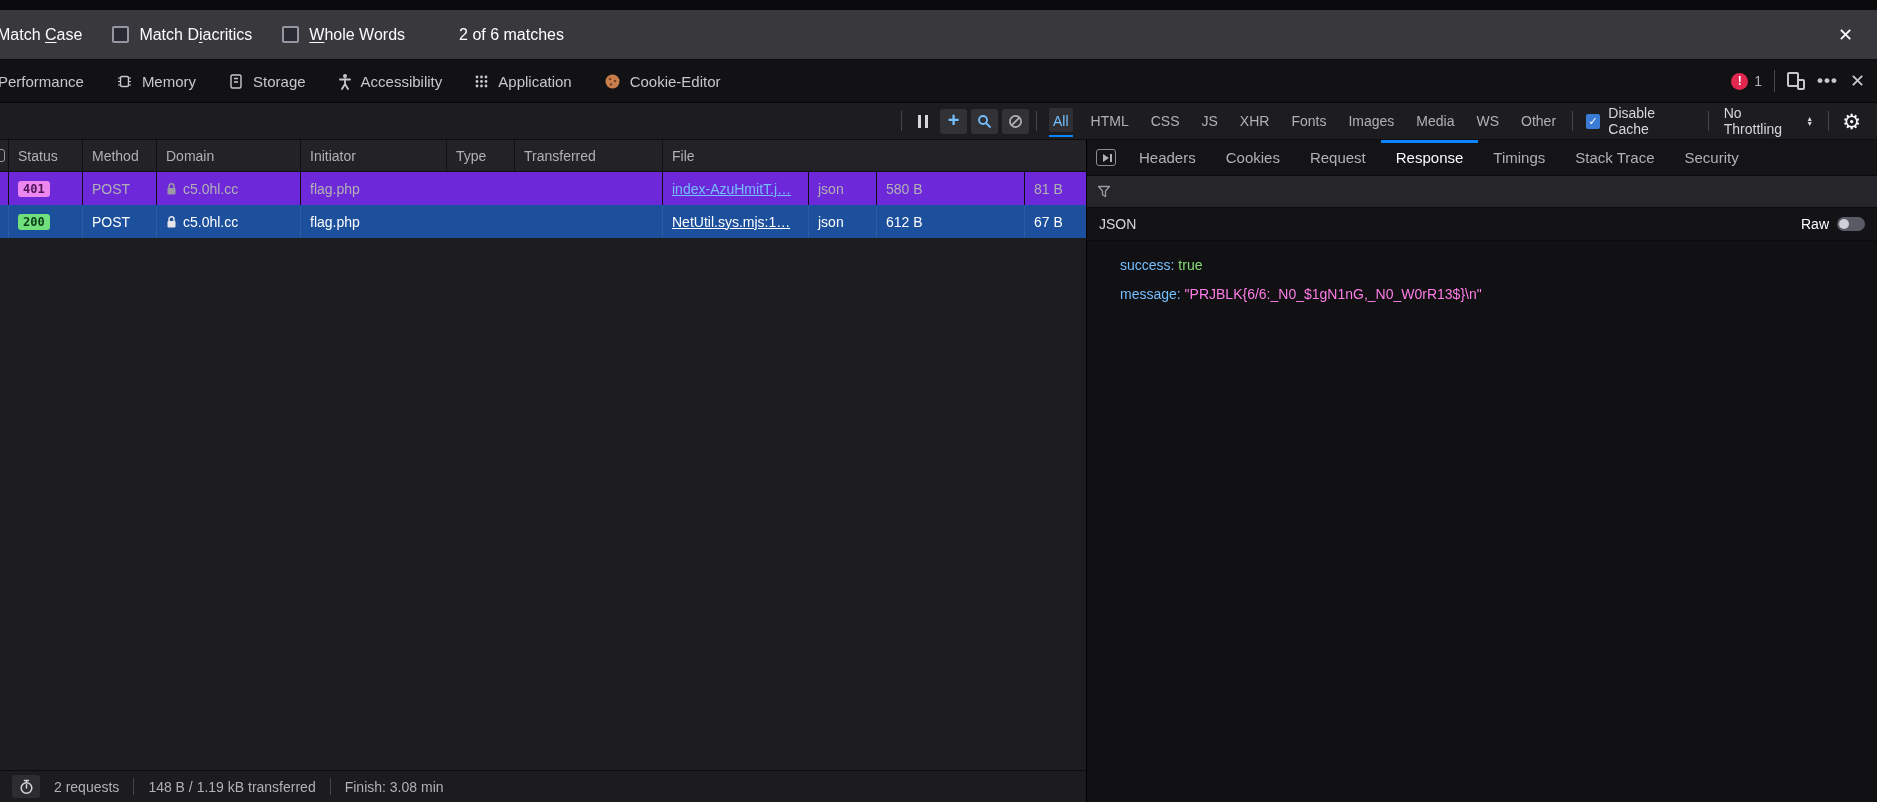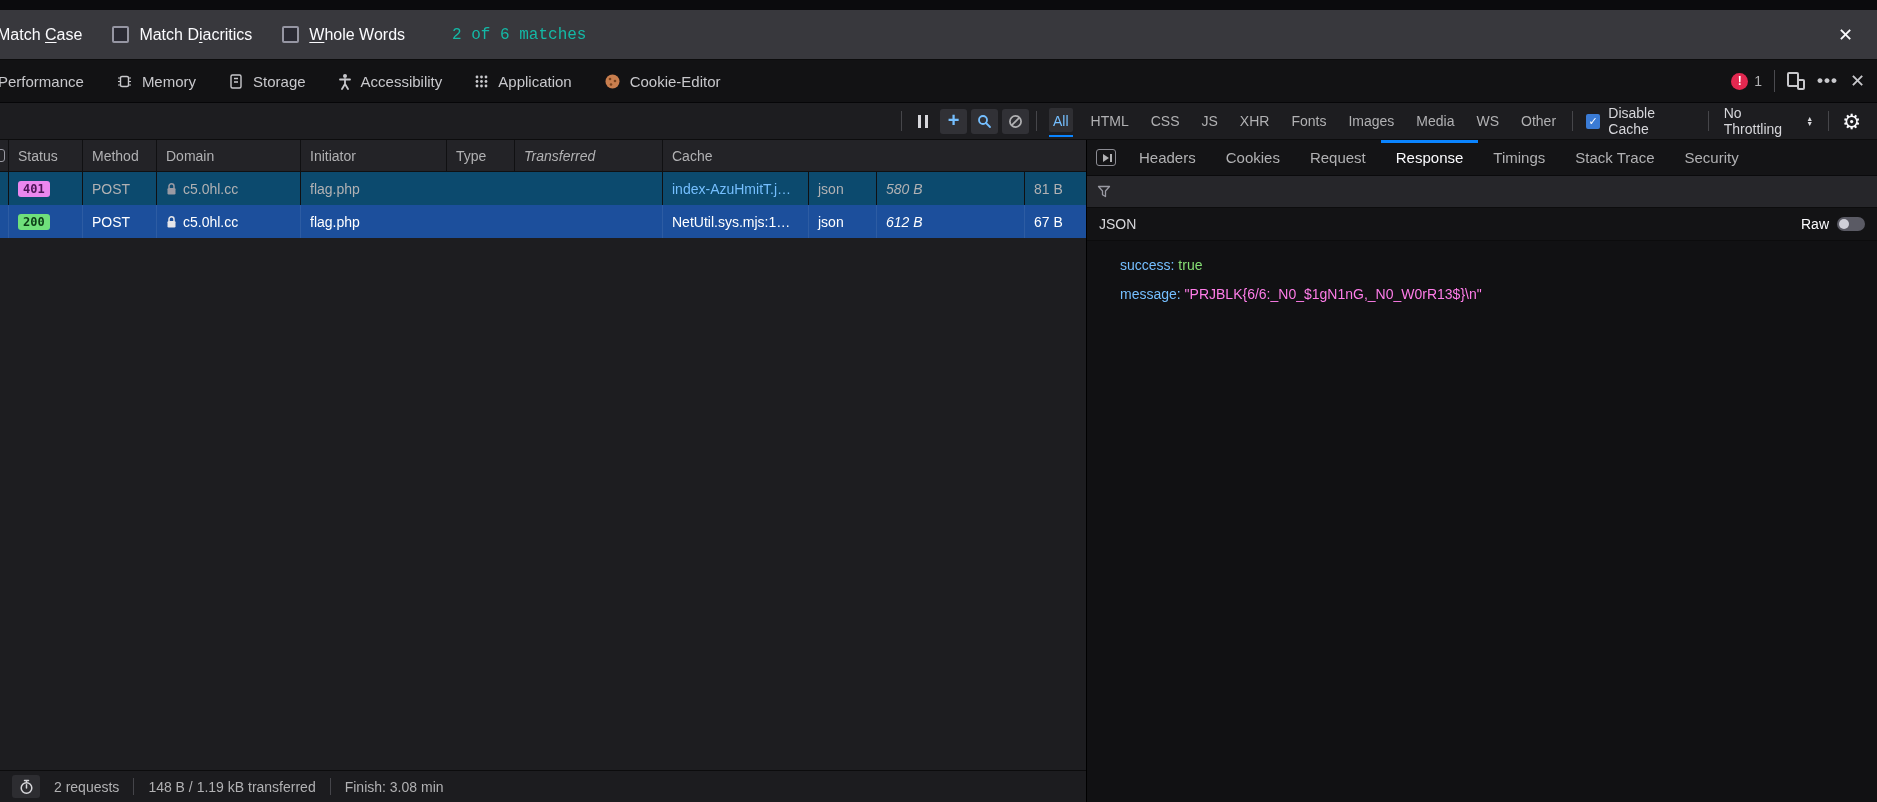--- a/index.html
+++ b/index.html
@@ -16,21 +16,21 @@
   .findbar {
     height:50px; background:#38383d; color:#fbfbfe; display:flex; align-items:center;
     flex:0 0 auto; font-size:16px; padding-right:16px; border-bottom:1px solid #0c0c0d;
   }
   .findbar .opt { display:flex; align-items:center; gap:10px; margin-right:30px; cursor:default; }
   .findbar .opt:first-child { margin-left:-3px; }
   .fb-checkbox {
     width:17px; height:17px; background:#2a2a33; border:2px solid #9696a3; border-radius:2px;
   }
   .accesskey { text-decoration:underline; text-underline-offset:2px; }
-  .fb-matches { margin-left:17px; color:#14b8a6;font-family:Liberation Mono, monospace; }
+  .fb-matches { margin-left:24px; color:#ffffff; }
   .fb-close { margin-left:auto; color:#fbfbfe; font-size:18px; cursor:default; padding:4px 8px; }
   
   .tabbar {
     height:43px; background:#121214; display:flex; align-items:center; flex:0 0 auto;
     font-size:15px; color:#c8c8cc; border-bottom:1px solid #060608;
   }
   .tabbar .tab { display:flex; align-items:center; gap:9px; padding:0 16px; height:100%; cursor:default; white-space:nowrap; }
   .tabbar .tab:first-child { padding-left:0; margin-left:-2px; }
   .tab .ticon { display:flex; align-items:center; }
   .tabbar-right { margin-left:auto; display:flex; align-items:center; gap:12px; padding-right:12px; }
@@ -75,41 +75,41 @@
   .throttle { display:flex; align-items:center; gap:7px; color:#d7d7db; padding:0 10px; }
   .updown { display:flex; flex-direction:column; font-size:7px; line-height:5px; color:#d7d7db; }
   .gear { color:#fbfbfe; font-size:21px; padding:0 8px; line-height:1; }
   
   .main { flex:1 1 auto; display:flex; min-height:0; }
   .left-panel { width:1087px; flex:0 0 auto; display:flex; flex-direction:column; border-right:1px solid #000; background:#1d1d20; }
   .right-panel { flex:1 1 auto; display:flex; flex-direction:column; background:#131315; min-width:0; }
   
   .thead { height:32px; background:#232327; display:flex; flex:0 0 auto; border-bottom:1px solid #101012; color:#b1b1b3; }
   .thead .th { display:flex; align-items:center; padding-left:9px; border-right:1px solid #101012; overflow:hidden; white-space:nowrap; }
-  .row { height:33px; display:flex; flex:0 0 auto; background:#0c4a6e; color:#b1b1b3; cursor:default; }
+  .row { height:33px; display:flex; flex:0 0 auto; background:#6d28d9; color:#b1b1b3; cursor:default; }
   .row .td { display:flex; align-items:center; padding-left:9px; border-right:1px solid #101012; overflow:hidden; white-space:nowrap; }
   .row.selected { background:var(--selected_row,#1c4f9c); color:#fff; }
   .row.selected .td { border-right-color:rgba(255,255,255,0.08); }
   .c-tiny { width:9px; flex:0 0 auto; padding-left:0 !important; position:relative; }
   .c-tiny .frag { position:absolute; left:-8px; top:9px; width:13px; height:13px; border:1px solid #9a9aa3; border-radius:3px; }
   .c-status { width:74px; flex:0 0 auto; }
   .c-method { width:74px; flex:0 0 auto; }
   .c-domain { width:144px; flex:0 0 auto; gap:6px; }
   .c-file { width:362px; flex:0 0 auto; }
   .c-init { width:146px; flex:0 0 auto; }
   .c-type { width:68px; flex:0 0 auto; }
-  .c-trans { width:148px; flex:0 0 auto;font-style:italic; }
+  .c-trans { width:148px; flex:0 0 auto; }
   .c-size { width:61px; flex:0 0 auto; border-right:none !important; }
   .badge {
     font-family:"DejaVu Sans Mono","Liberation Mono",monospace; font-size:12px;
     padding:1px 5px; border-radius:3px; font-weight:bold;
   }
   .badge-401 { background:var(--status_401_bg,#eb87ee); color:#4c1456; }
   .badge-200 { background:var(--status_200_bg,#6fe07b); color:#0c3d17; }
-  .init-link { color:#75bfff; }
+  .init-link { color:#75bfff; text-decoration:underline; }
   .row.selected .init-link { color:#fff; }
   .table-filler { flex:1 1 auto; background:#1d1d20; }
   
   .statusbar {
     height:32px; flex:0 0 auto; background:#1c1c1f; border-top:1px solid #0c0c0d;
     display:flex; align-items:center; color:#b1b1b3; padding-left:12px; gap:14px;
   }
   .sw-btn { width:28px; height:23px; background:#2d2d31; border-radius:3px; display:flex; align-items:center; justify-content:center; }
   .sb-sep { width:1px; height:17px; background:#45454a; }
   
@@ -332,21 +332,21 @@
         <div class="th c-init">
             <span>Initiator</span>
           </div>
         <div class="th c-type">
             <span>Type</span>
           </div>
         <div class="th c-trans">
             <span>Transferred</span>
           </div>
         <div class="th c-size">
-            <span>Cache</span>
+            <span>File</span>
           </div>
       </div>
 
       <div class="row">
         <div class="td c-tiny"></div>
         <div class="td c-status">
             <span class="badge badge-401">401</span>
           </div>
         <div class="td c-method">POST</div>
         <div class="td c-domain">

